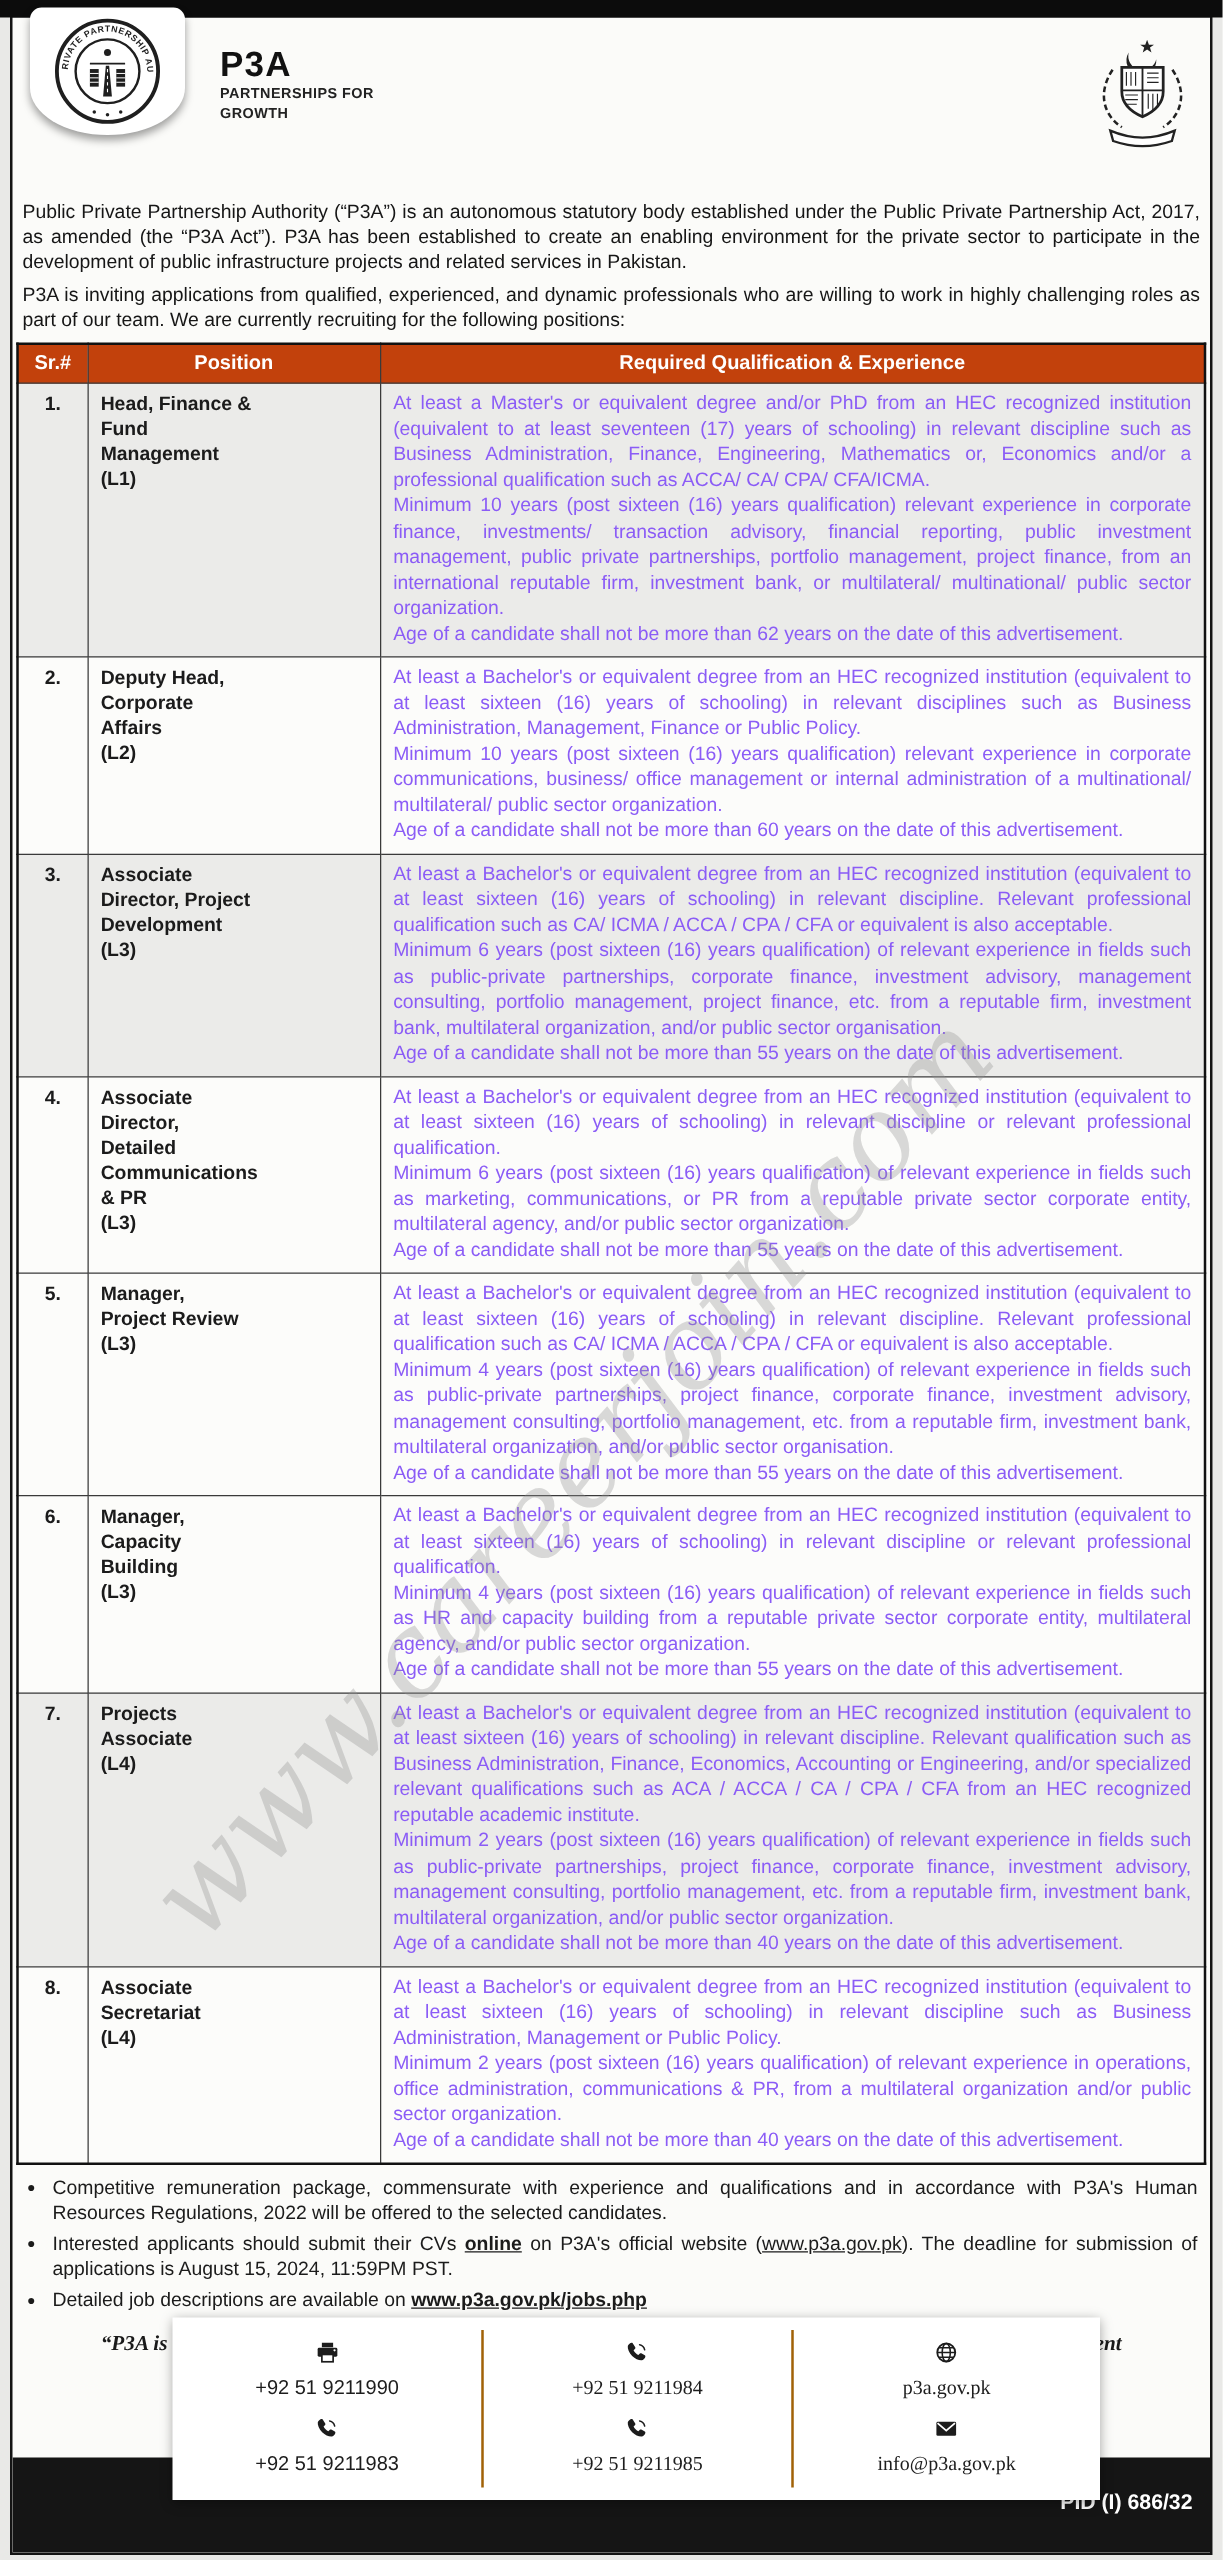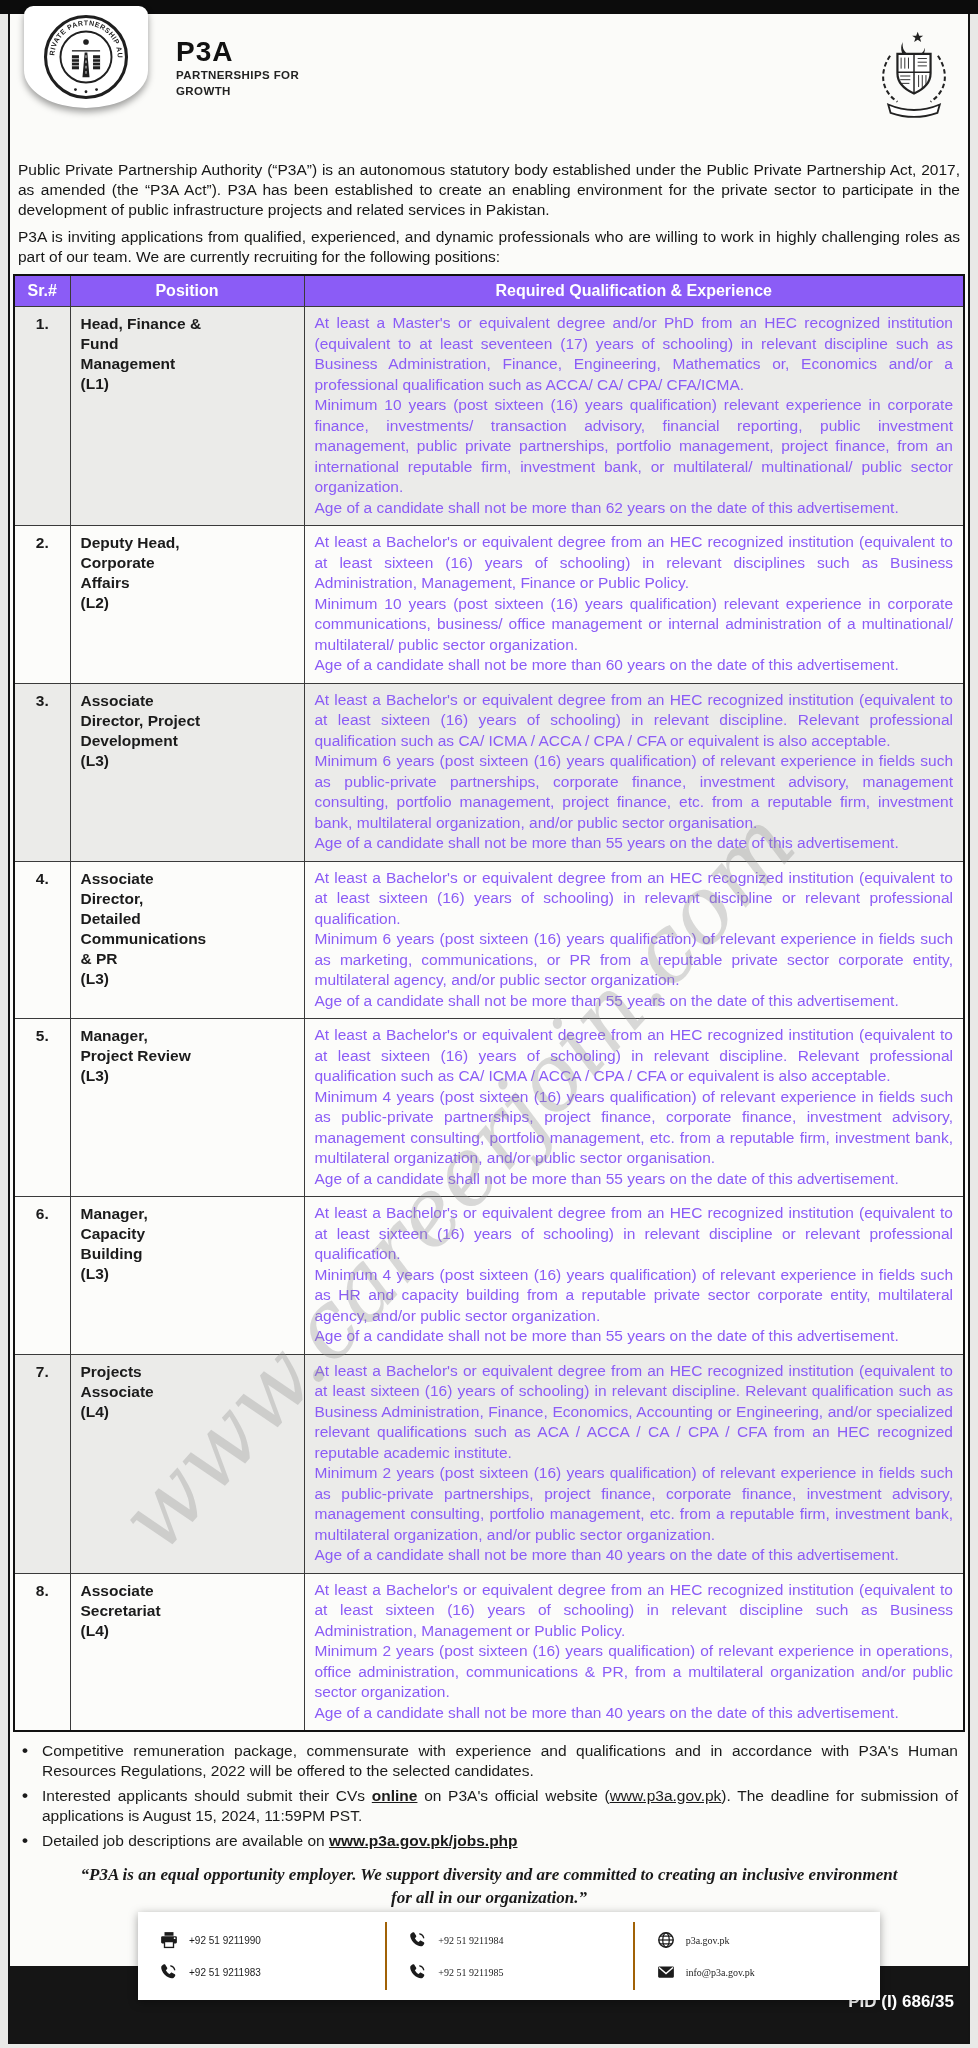--- a/index.html
+++ b/index.html
@@ -36,21 +36,21 @@
     display:inline-block; background:#0d0d0d; color:#fff; font-size:27px; font-weight:bold;
     padding:5px 30px 7px; border-radius:16px; box-shadow:0 1px 2px rgba(0,0,0,.4);
   }
   .emblem { position:absolute; right:12px; top:16px; width:84px; height:92px; }
   
   .intro { padding:8px 8px 0; }
   .intro p { margin:0 0 7px; font-size:15.5px; line-height:20px; text-align:justify; color:#161616; }
   
   table.positions { width:calc(100% - 6px); margin:2px 3px 0; border-collapse:collapse; border:2px solid #111; }
   table.positions th, table.positions td { border:1px solid #3a3a3a; }
-  thead th { background:#8b5cf6; color:#fff; font-size:16px; font-weight:bold; padding:6px 8px; }
+  thead th { background:#c2410c; color:#fff; font-size:16px; font-weight:bold; padding:6px 8px; }
   td.sr { width:56px; text-align:center; vertical-align:top; font-weight:bold; font-size:15.5px; padding-top:8px; }
   td.pos { width:234px; vertical-align:top; font-weight:bold; font-size:15.5px; line-height:20px; padding:7px 6px 7px 10px; }
   td.qual { vertical-align:top; font-size:15.5px; line-height:20.5px; text-align:justify; padding:6px 10px 7px; color:#8b5cf6; }
   tr.row-plain { background:#fcfcfa; }
   tr.row-shaded { background:#ebebe9; }
   .qual-par { margin:0; }
   
   ul.bullets { list-style:none; margin:9px 6px 0; padding:0; }
   ul.bullets li { display:flex; margin-bottom:5px; font-size:15.5px; line-height:20px; text-align:justify; }
   .marker { width:26px; flex:0 0 26px; padding-left:6px; font-size:17px; font-weight:bold; }
@@ -71,21 +71,21 @@
   }
   .address-line svg { vertical-align:-3px; margin-right:6px; }
   .pid { position:absolute; right:14px; bottom:30px; color:#ffffff; font-weight:bold; font-size:17px; }
   .contact-card {
     position:absolute; left:128px; width:742px; bottom:42px; z-index:5;
     background:#ffffff; box-shadow:0 2px 9px rgba(0,0,0,.35);
     display:grid; grid-template-columns:1fr 1fr 1fr; padding:10px 0;
   }
   .contact-col { padding:2px 8px; }
   .contact-col + .contact-col { border-left:2px solid #a16207;font-family:Liberation Serif, serif; }
-  .contact-item { display:flex; align-items:center; gap:11px; padding:7px 14px; font-size:10px; color:#1d1d1d; }
+  .contact-item { display:flex; align-items:center; gap:11px; padding:7px 14px; font-size:16px; color:#1d1d1d;flex-direction:column; }
   .contact-icon { width:18px; height:18px; flex:0 0 18px; display:inline-flex; }
   .contact-icon svg { width:18px; height:18px; }
   
   .watermark {
     position:absolute; left:128px; top:1468px; z-index:2; pointer-events:none;
     transform:rotate(-48deg); transform-origin:0 50%;
     font-family:"DejaVu Serif", serif; font-style:italic;
     font-size:92px; white-space:nowrap; color:rgba(148,148,148,.34);
   }
 </style>
@@ -271,21 +271,21 @@
         </li>
         <li>
           <span class="marker">•</span>
           <span class="bullet-text"><span>Detailed job descriptions are available on </span><span class="seg-b seg-u">www.p3a.gov.pk/jobs.php</span></span>
         </li>
       </ul>
 
     <div class="quote">“P3A is an equal opportunity employer. We support diversity and are committed to creating an inclusive environment for all in our organization.”</div>
 
     <div class="band">
-      <div class="pid">PID (I) 686/35</div>
+      <div class="pid">PID (I) 686/32</div>
     </div>
     <div class="contact-card">
         <div class="contact-col">
           <div class="contact-item">
             <span class="contact-icon">
               <svg viewBox="0 0 16 16">
                 <path d="M4 1h8v3.2H4z" fill="#1c1c1c"></path>
                 <rect x="1" y="4.6" width="14" height="6.4" rx="1" fill="#1c1c1c"></rect>
                 <rect x="4" y="9.4" width="8" height="5.2" fill="#fff" stroke="#1c1c1c" stroke-width="1.2"></rect>
                 <circle cx="13" cy="6.4" r=".8" fill="#fff"></circle>

